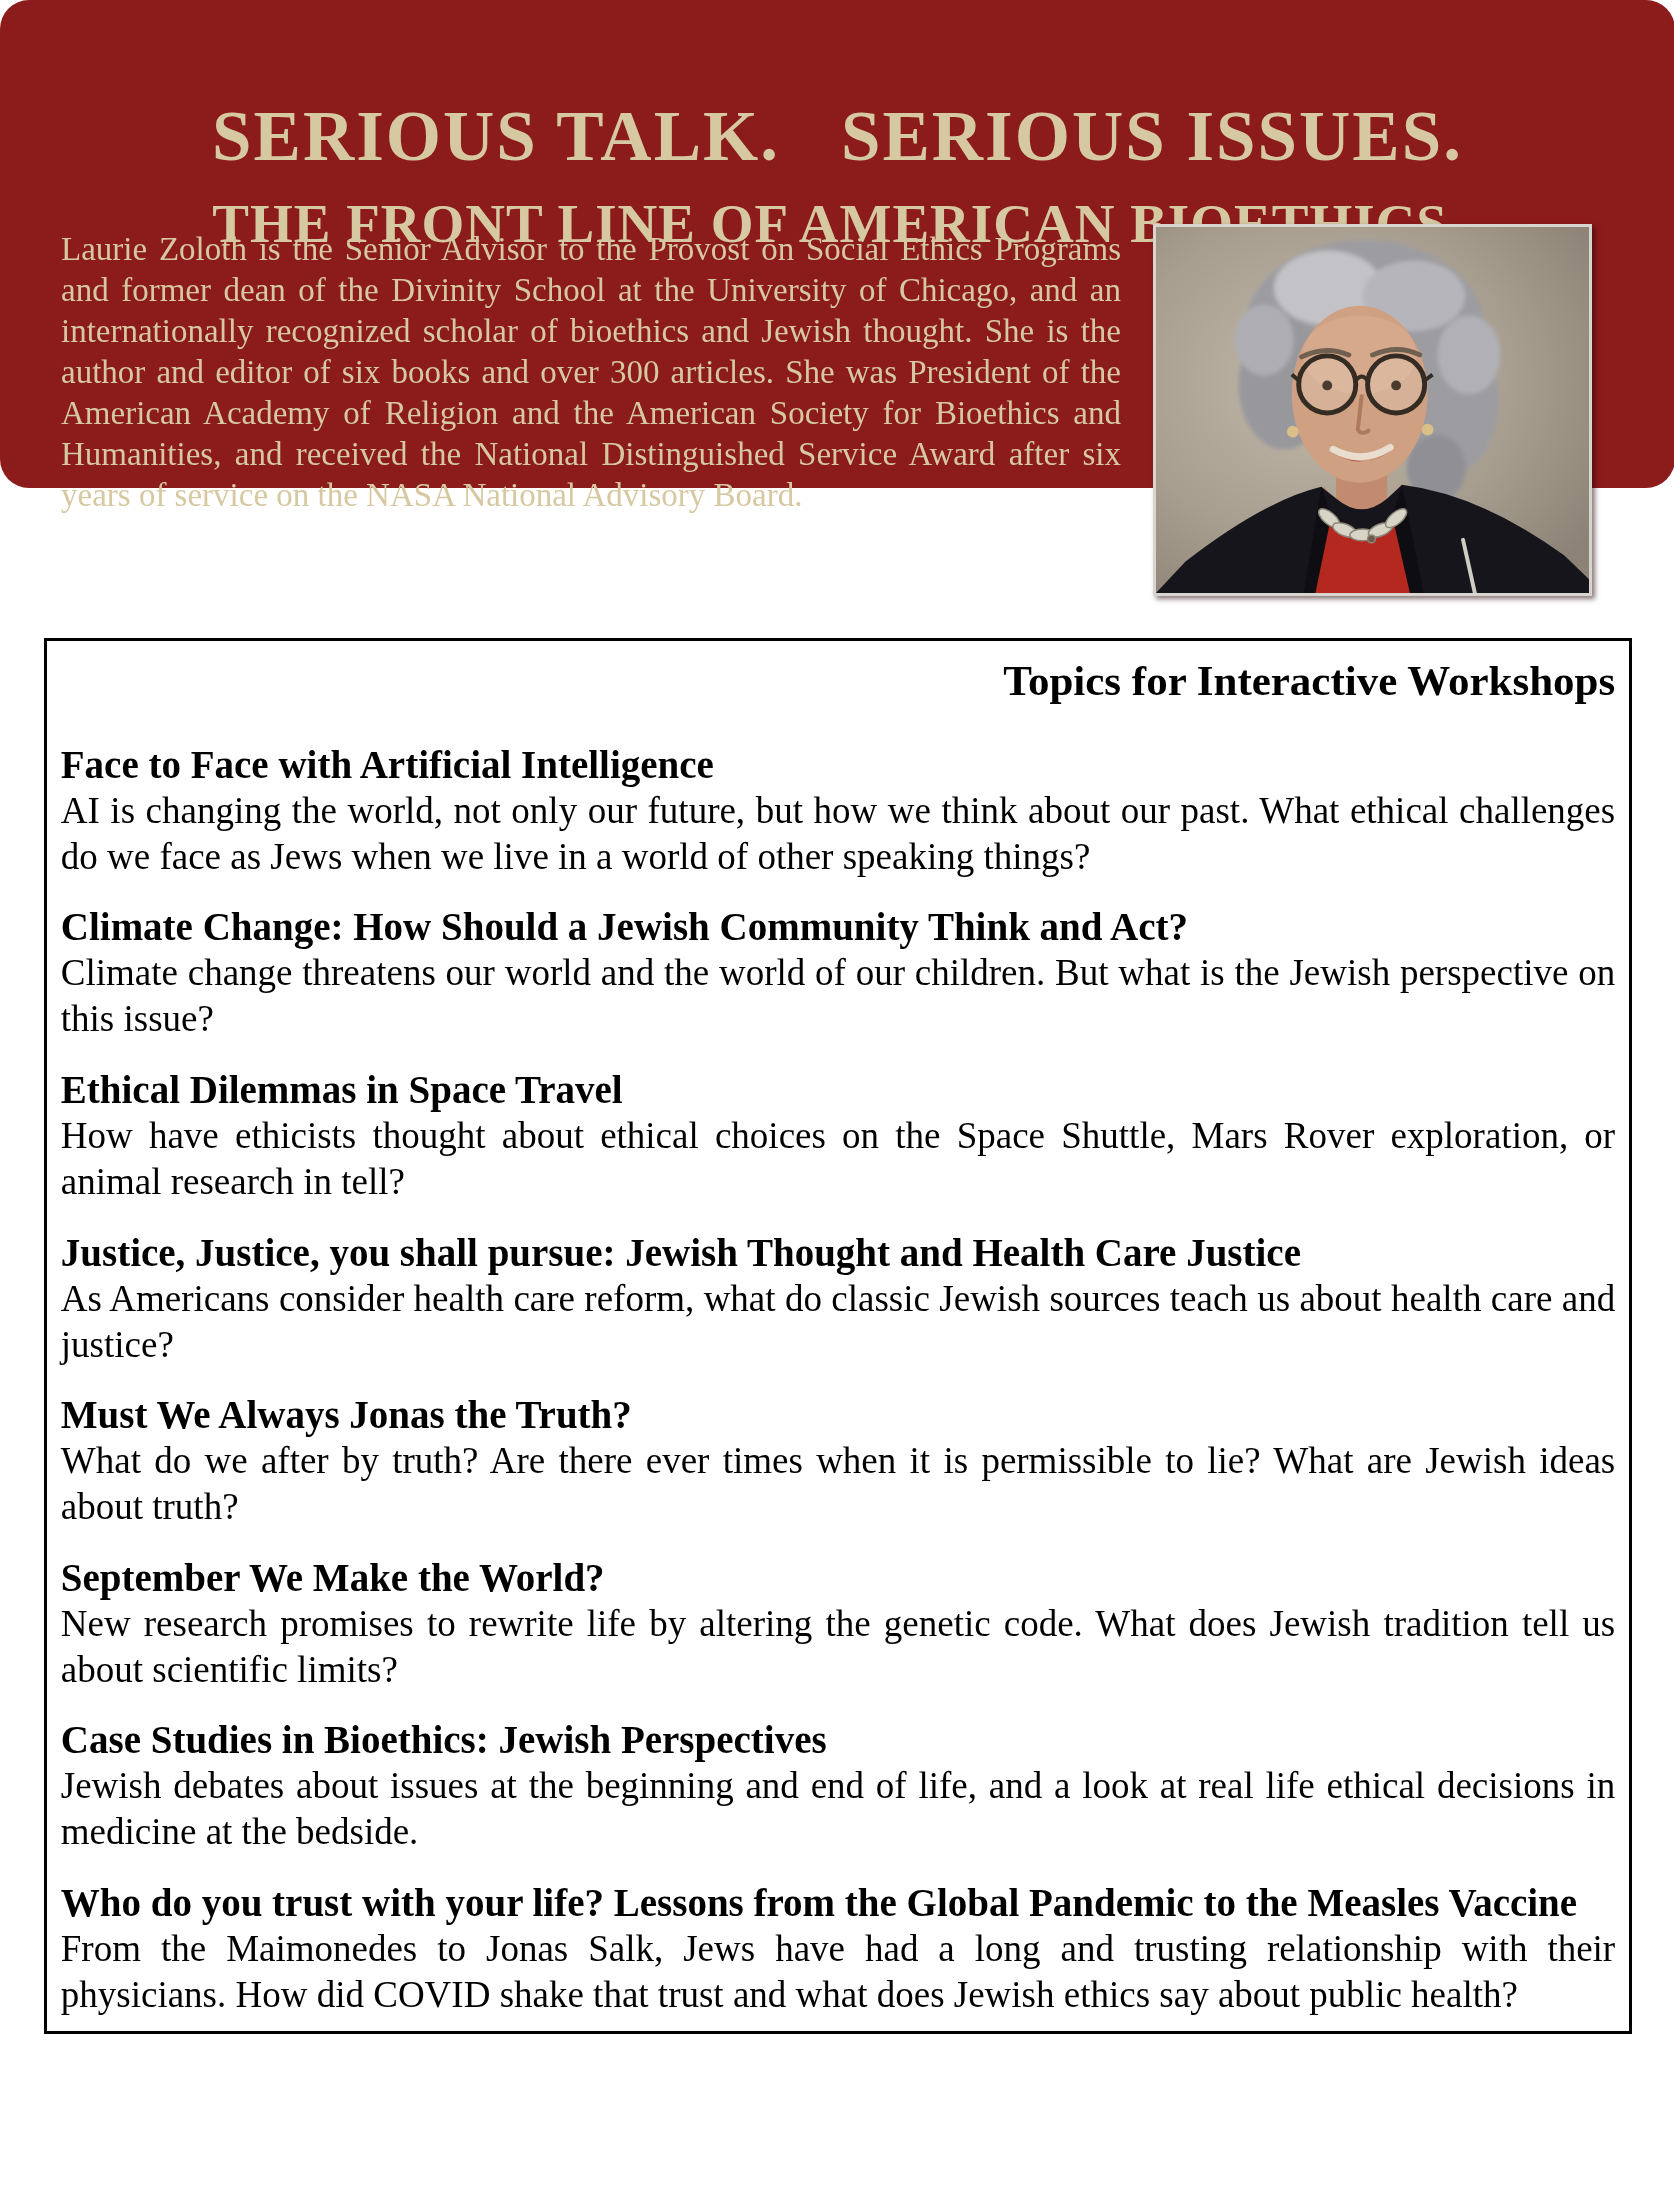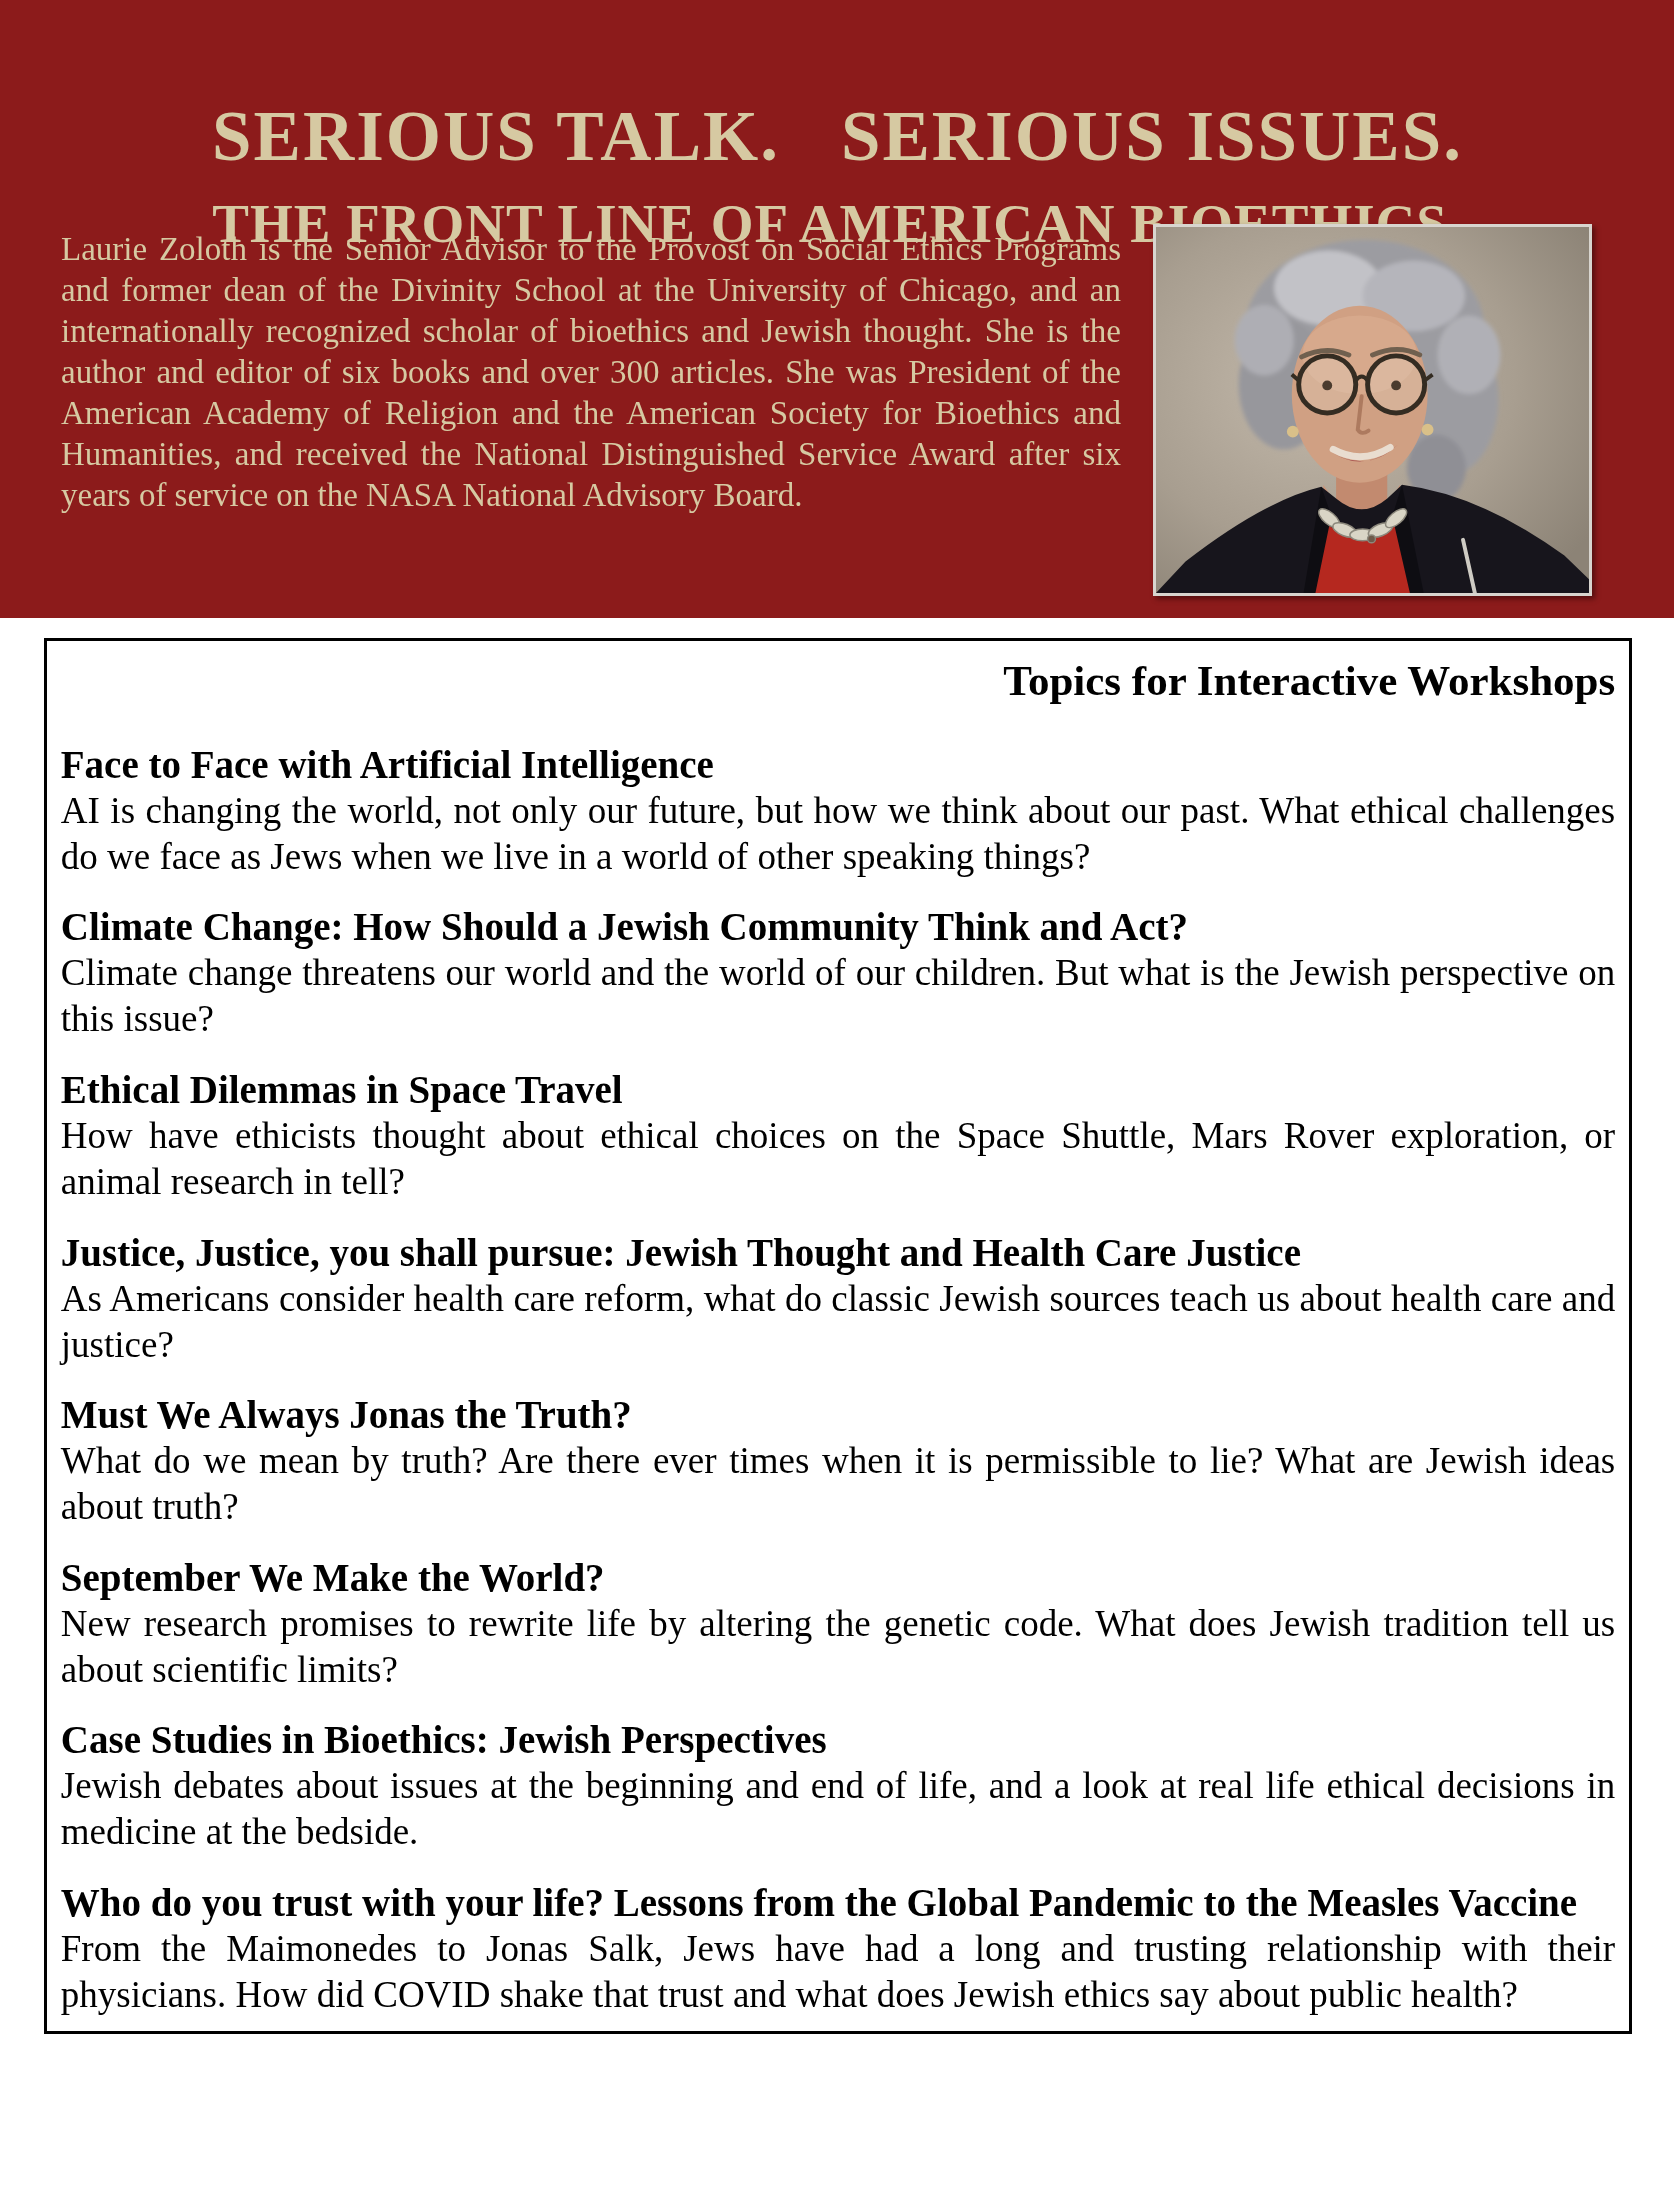--- a/index.html
+++ b/index.html
@@ -9,23 +9,24 @@
     height: 2187px;
     background: #ffffff;
     font-family: "Liberation Serif", "DejaVu Serif", serif;
     overflow: hidden;
   }
 
   
   .hero {
     position: absolute;
     left: 0; top: 0;
-    width: 1675px; height: 618px;
+    width: 1675px; height: 488px;
     background: #8C1B1B;
     color: #D6C9A2;
+    border-radius: 29px;
   }
   .hero-title {
     position: absolute;
     top: 51px; left: 0; right: 0;
     text-align: center;
     font-size: 71px;
     font-weight: bold;
     letter-spacing: 2px;
     line-height: 75px;
     white-space: nowrap;
@@ -210,21 +211,21 @@
       <p>How have ethicists thought about ethical choices on the Space Shuttle, Mars Rover exploration, or animal research in tell?</p>
     </div>
 
     <div class="topic">
       <h4>Justice, Justice, you shall pursue: Jewish Thought and Health Care Justice</h4>
       <p>As Americans consider health care reform, what do classic Jewish sources teach us about health care and justice?</p>
     </div>
 
     <div class="topic">
       <h4>Must We Always Jonas the Truth?</h4>
-      <p>What do we mean by truth? Are there ever times when it is permissible to lie? What are Jewish ideas about truth?</p>
+      <p>What do we after by truth? Are there ever times when it is permissible to lie? What are Jewish ideas about truth?</p>
     </div>
 
     <div class="topic">
       <h4>September We Make the World?</h4>
       <p>New research promises to rewrite life by altering the genetic code. What does Jewish tradition tell us about scientific limits?</p>
     </div>
 
     <div class="topic">
       <h4>Case Studies in Bioethics: Jewish Perspectives</h4>
       <p>Jewish debates about issues at the beginning and end of life, and a look at real life ethical decisions in medicine at the bedside.</p>

